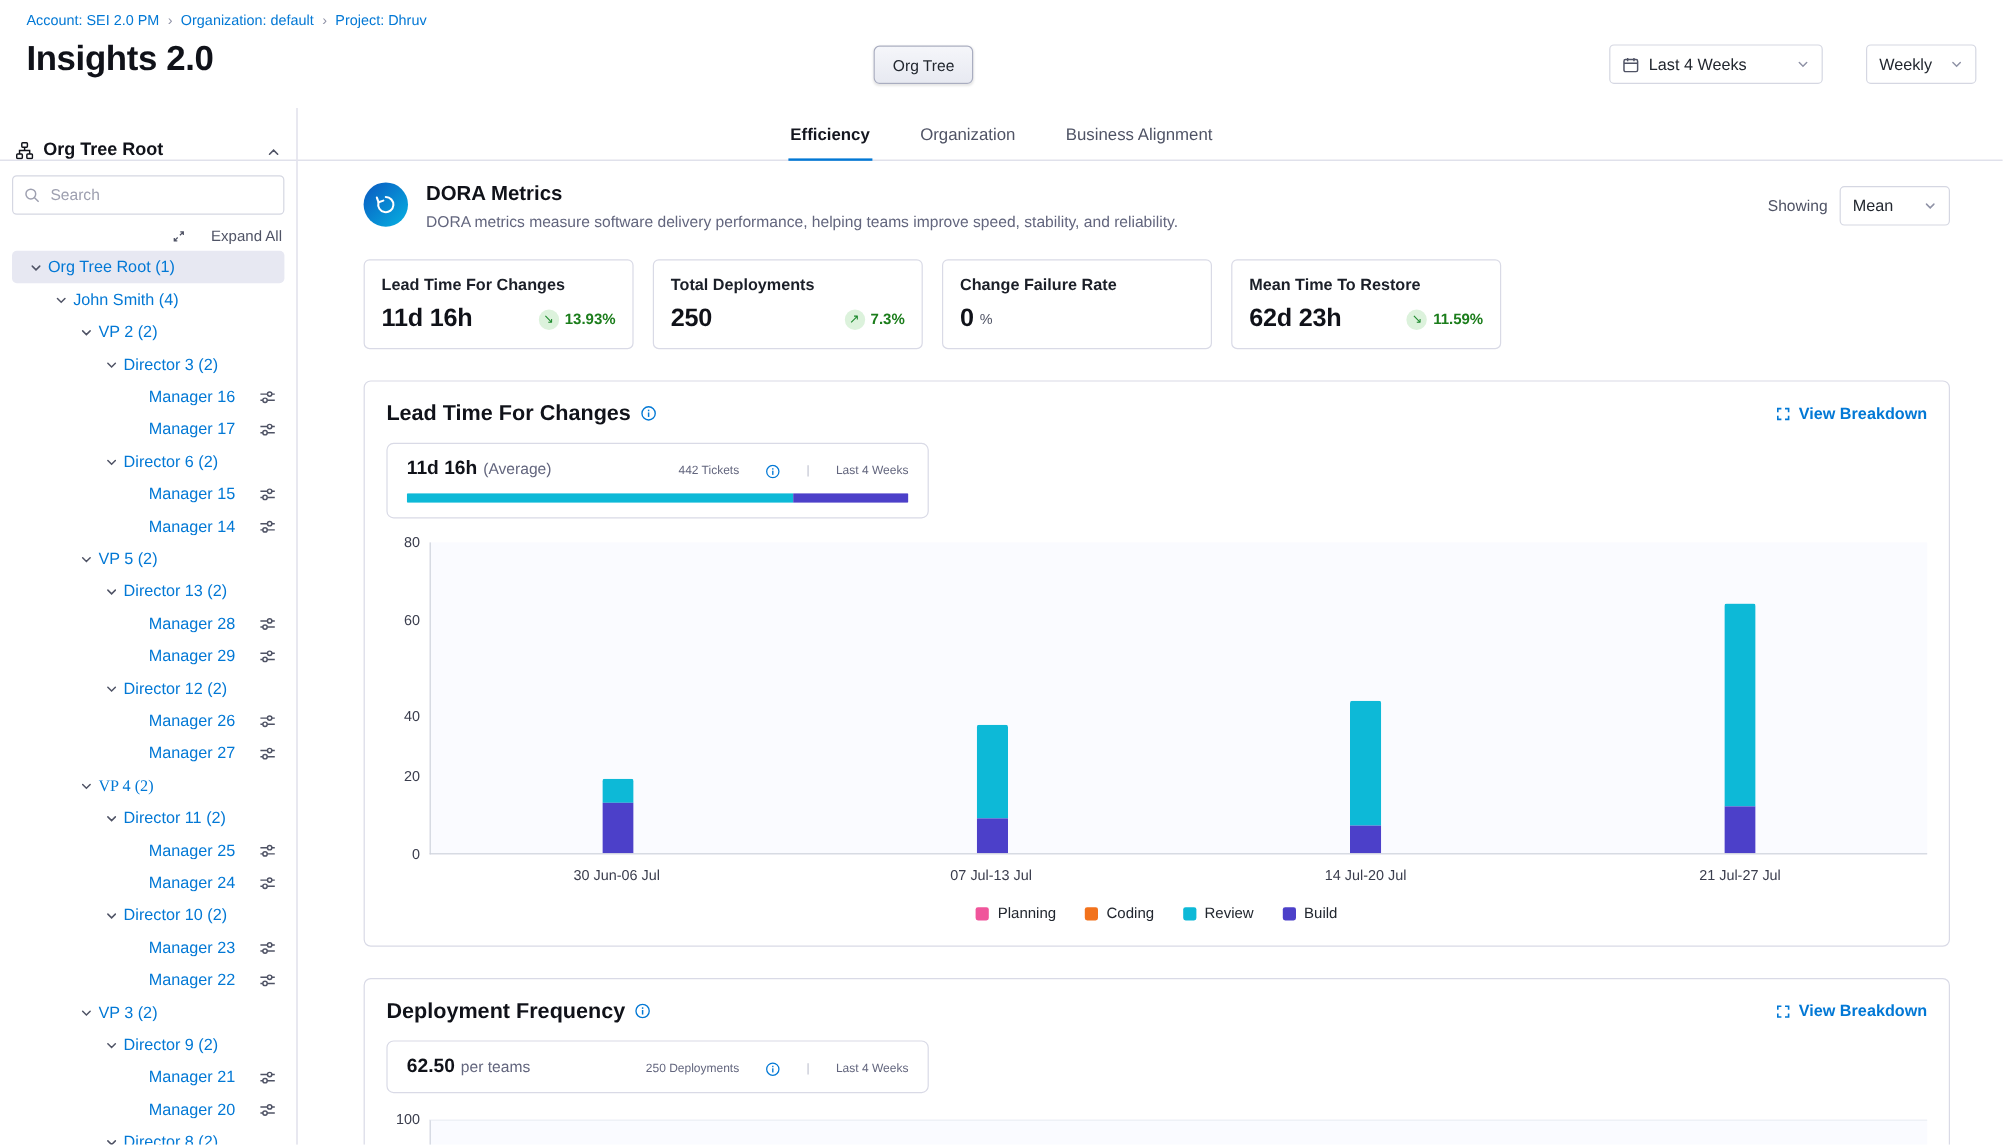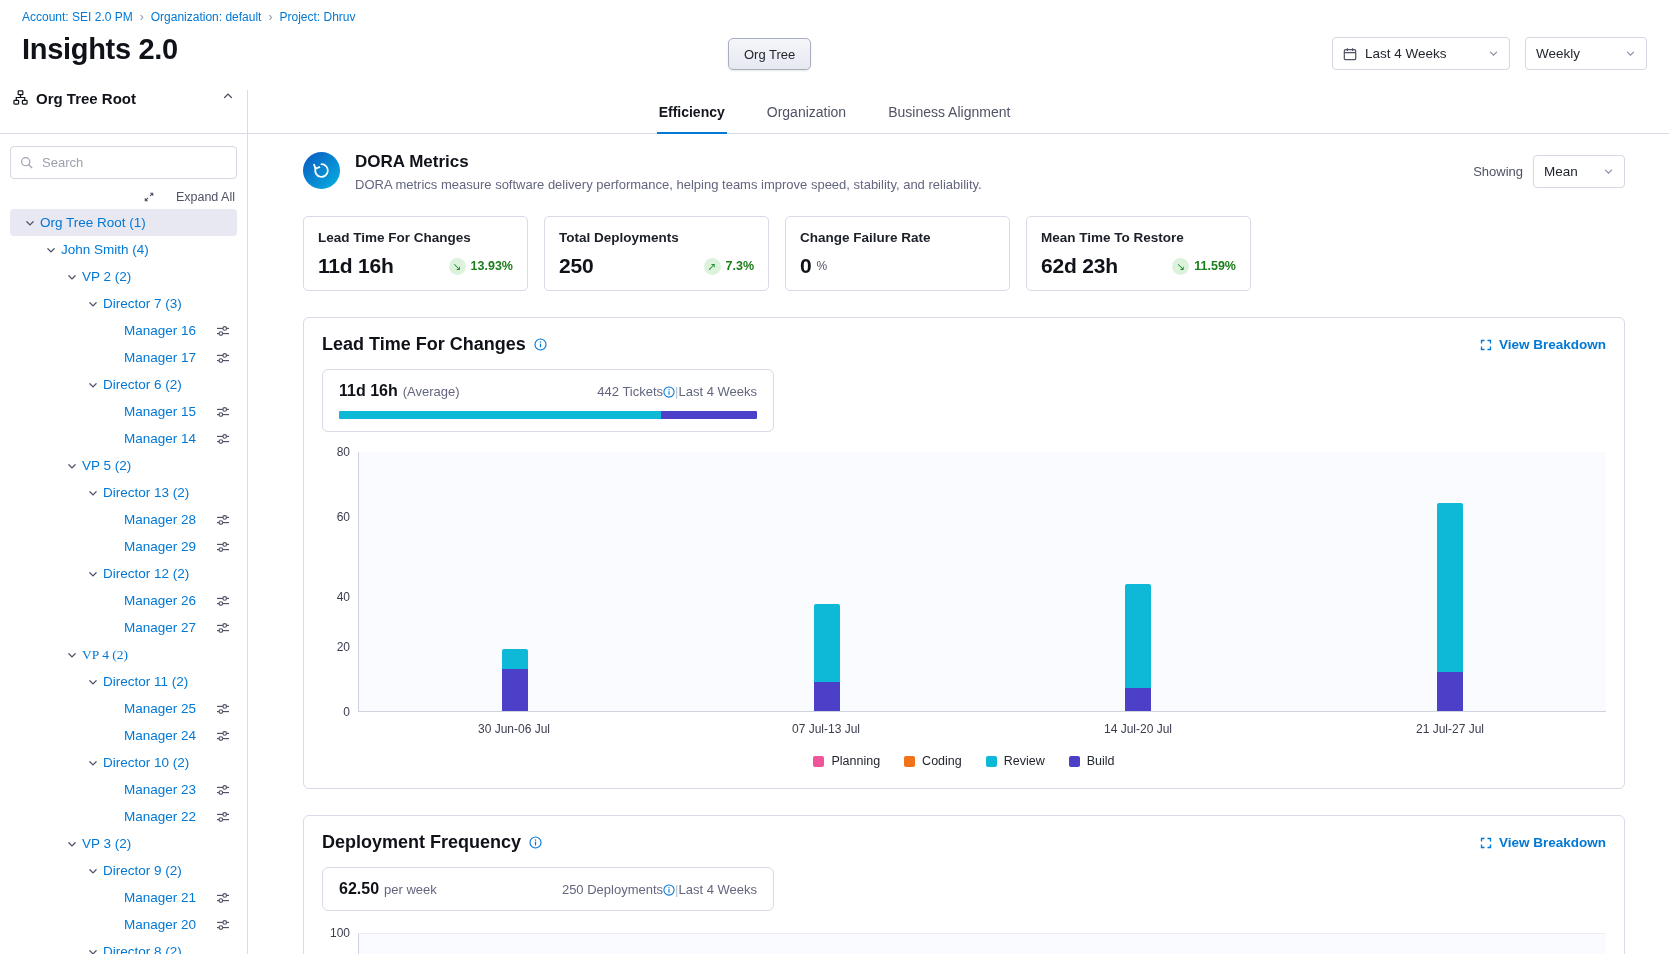--- a/index.html
+++ b/index.html
@@ -22,29 +22,29 @@
     font-size: 13px; color: #22272f; cursor: pointer; box-shadow: 0 1px 2px rgba(0,0,0,.10);
     font-family: inherit;
   }
   .header-selects { position: absolute; top: 37px; right: 22px; display: flex; gap: 15px; }
   .select {
     display: inline-flex; align-items: center; gap: 8px; border: 1px solid #d5d7e2; border-radius: 4px;
     background: #fff; padding: 0 10px; height: 33px; font-size: 13.5px; color: #22272f; cursor: pointer;
   }
   .select .chev-sm { margin-left: auto; display: flex; }
   .sel-range { width: 178px; }
-  .sel-week { width: 122px; }
+  .sel-week { width: 92px; margin-left: 21px; }
   .sel-mean { width: 92px; }
 
   
   .content { display: flex; height: 864px; }
 
   
   .sidebar { width: 248px; flex: 0 0 248px; border-right: 1px solid #d9dae6; display: flex; flex-direction: column; }
-  .side-head { height: 44px; flex: 0 0 44px; border-bottom: 1px solid #d9dae6; display: flex; align-items: flex-start; gap: 8px; padding: 0 13px; font-size: 15px; font-weight: 700; color: #101219; }
+  .side-head { height: 44px; flex: 0 0 44px; border-bottom: 1px solid #d9dae6; display: flex; align-items: flex-end; gap: 8px; padding: 0 13px; font-size: 15px; font-weight: 700; color: #101219; }
   .side-head .collapse { margin-left: auto; display: flex; cursor: pointer; }
   .side-body { flex: 1; overflow: hidden; padding: 12px 10px 0 10px; }
   .searchwrap { position: relative; }
   .searchwrap svg { position: absolute; left: 10px; top: 10px; }
   .search-input { width: 100%; height: 33px; border: 1px solid #d5d7e2; border-radius: 4px; padding: 0 8px 0 31px; font-size: 13px; color: #22272f; font-family: inherit; outline: none; }
   .search-input::placeholder { color: #9ea0b0; }
   .expand-row { margin: 8px 2px 0 0; height: 20px; display: flex; justify-content: flex-end; }
   .expand-all { display: inline-flex; align-items: center; gap: 22px; font-size: 12.5px; color: #4f5365; cursor: pointer; }
   .tree { margin-top: 2px; }
   .tree-row { height: 27px; display: flex; align-items: center; border-radius: 4px; padding-right: 7px; cursor: pointer; }
@@ -82,21 +82,21 @@
 
   
   .panel { margin-top: 26px; border: 1px solid #d9dae6; border-radius: 6px; padding: 16px 18px 20px 18px; background: #fff; }
   .panel-head { display: flex; align-items: center; gap: 8px; }
   .panel-title { font-size: 18px; font-weight: 700; color: #101219; }
   .view-breakdown { margin-left: auto; display: inline-flex; align-items: center; gap: 7px; color: #0278d5; font-size: 13.5px; font-weight: 700; cursor: pointer; }
   .sum-card { margin-top: 14px; width: 452px; border: 1px solid #d9dae6; border-radius: 6px; padding: 12px 16px; }
   .sum-row { display: flex; align-items: baseline; }
   .sum-value { font-size: 16px; font-weight: 700; color: #101219; }
   .sum-suffix { font-size: 13px; color: #63667e; margin-left: 5px; }
-  .sum-meta { margin-left: auto; display: flex; align-items: center; gap: 0; font-size: 13px; color: #63667e; }
+  .sum-meta { margin-left: auto; display: flex; align-items: center; gap: 22px; font-size: 10px; color: #63667e; }
   .meta-div { color: #b9bccb; }
   .progress { margin-top: 11px; height: 8px; display: flex; overflow: hidden; border-radius: 1px; }
 
   
   .chart { margin-top: 20px; display: flex; }
   .ygutter { width: 36px; flex: 0 0 36px; position: relative; height: 260px; }
   .ytick { position: absolute; right: 8px; font-size: 12px; color: #3a3d4d; }
   .plot { flex: 1; height: 260px; background: #fafbff; border-left: 1px solid #cfd3dd; border-bottom: 1px solid #cfd3dd; display: flex; }
   .slot { flex: 1; position: relative; }
   .bar { position: absolute; bottom: 0; left: 50%; transform: translateX(-50%); width: 26px; display: flex; flex-direction: column-reverse; border-radius: 2px 2px 0 0; overflow: hidden; }
@@ -210,21 +210,21 @@
               </svg>
             </span>
             <a href="#" class="tlabel">VP 2 (2)</a>
           </div>
           <div class="tree-row" style="padding-left: 73px;">
             <span class="chev">
               <svg width="10" height="10" viewBox="0 0 16 16">
                 <path d="M3 6l5 5 5-5" stroke="#4f5365" stroke-width="2" fill="none" stroke-linecap="round"></path>
               </svg>
             </span>
-            <a href="#" class="tlabel">Director 7 (3)</a>
+            <a href="#" class="tlabel">Director 3 (2)</a>
           </div>
           <div class="tree-row" style="padding-left: 94px;">
             <span class="chev"></span>
             <a href="#" class="tlabel">Manager 16</a>
             <span class="sliders">
               <svg width="14" height="12" viewBox="0 0 16 14" stroke="#4f5365" stroke-width="1.4" fill="#fff">
                 <line x1="1" y1="4" x2="15" y2="4"></line>
                 <line x1="1" y1="10" x2="15" y2="10"></line>
                 <circle cx="10" cy="4" r="2.1"></circle>
                 <circle cx="5.5" cy="10" r="2.1"></circle>
@@ -634,21 +634,21 @@
             <svg width="12" height="12" viewBox="0 0 16 16" stroke="#0278d5" fill="none" stroke-width="1.8">
                 <path d="M6 2H2v4M10 2h4v4M6 14H2v-4M10 14h4v-4"></path>
               </svg>
             <span>View Breakdown</span>
           </span>
         </div>
 
         <div class="sum-card">
           <div class="sum-row">
             <span class="sum-value">62.50</span>
-            <span class="sum-suffix">per week</span>
+            <span class="sum-suffix">per teams</span>
             <span class="sum-meta">
               <span>250 Deployments</span>
               <svg width="12" height="12" viewBox="0 0 16 16">
                   <circle cx="8" cy="8" r="6.8" fill="none" stroke="#0278d5" stroke-width="1.4"></circle>
                   <rect x="7.25" y="7" width="1.5" height="4.6" fill="#0278d5"></rect>
                   <rect x="7.25" y="4.2" width="1.5" height="1.6" fill="#0278d5"></rect>
                 </svg>
               <span class="meta-div">|</span>
               <span>Last 4 Weeks</span>
             </span>

